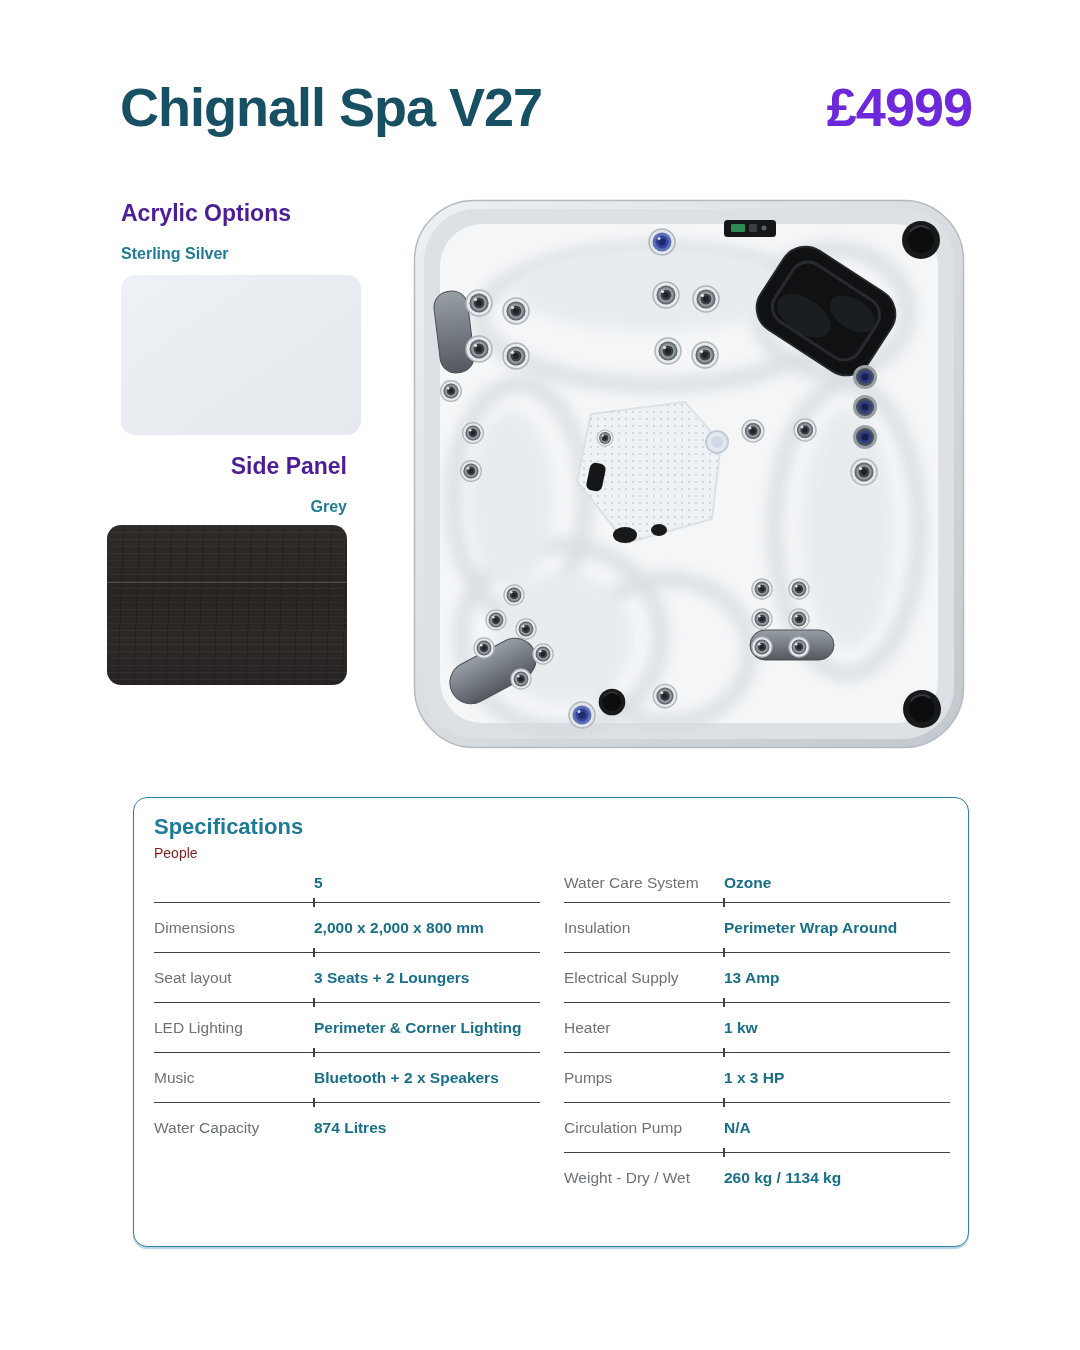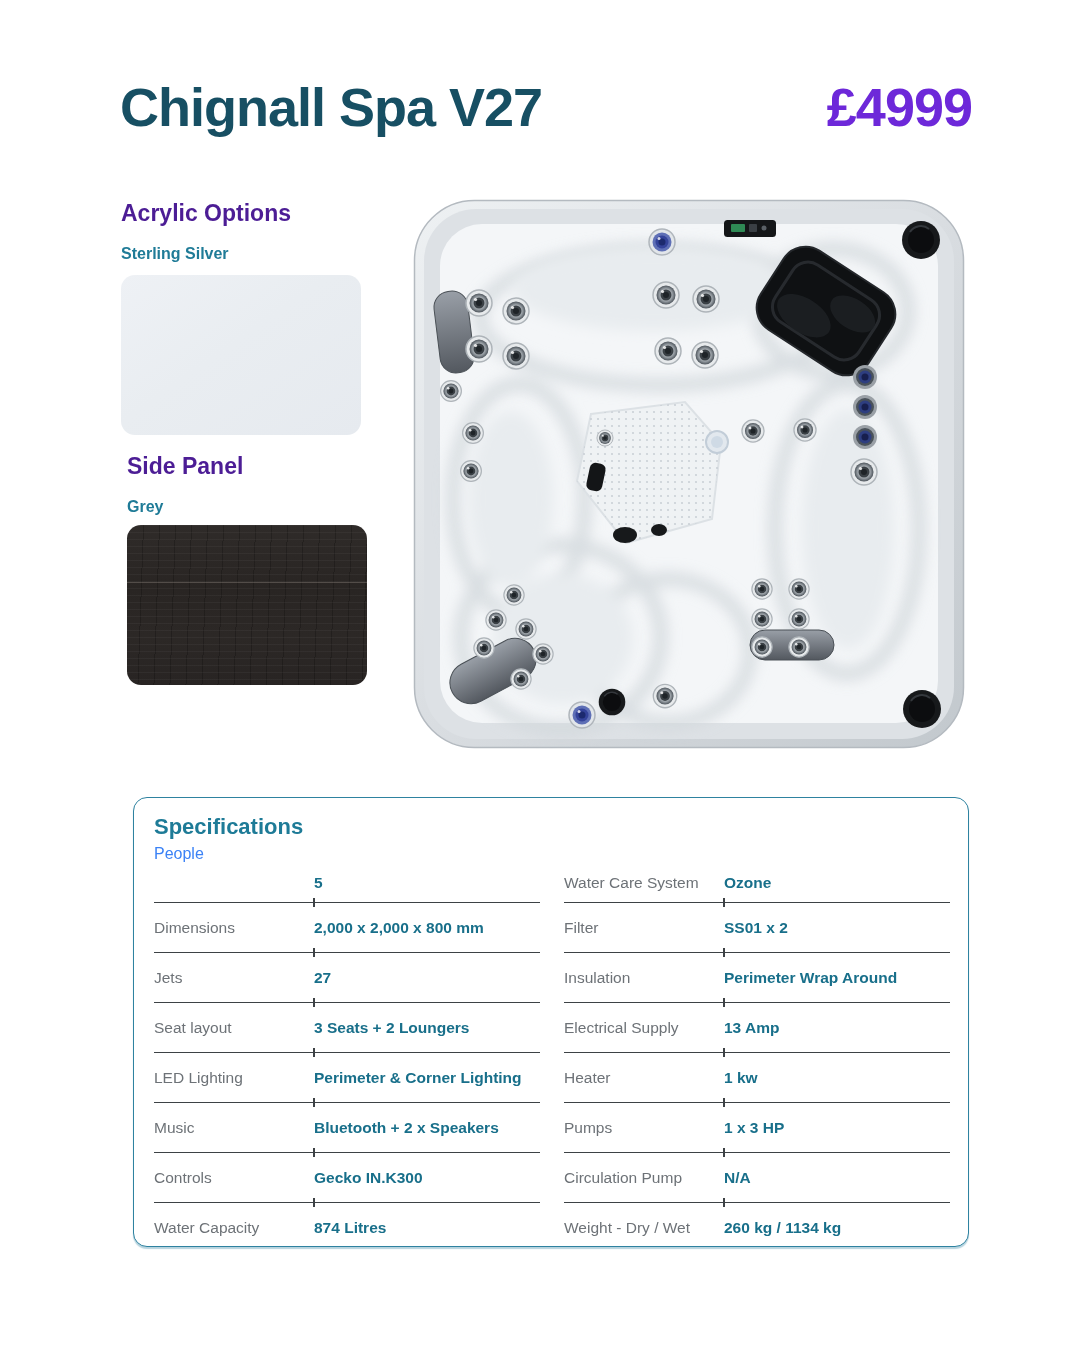--- a/index.html
+++ b/index.html
@@ -9,41 +9,41 @@
   
   .page-title{position:absolute;left:120px;top:76px;margin:0;
               font-size:54px;font-weight:800;letter-spacing:-1px;color:#174f63;}
   .price{position:absolute;top:76px;right:108px;
          font-size:54px;font-weight:800;letter-spacing:-1px;color:#6d28d9;}
 
   
   .sec-heading{margin:0;font-size:23px;font-weight:600;color:#4c1d95;line-height:26px;}
   .sec-sub{margin-top:19px;font-size:16px;font-weight:700;color:#1f7b97;line-height:18px;}
   .acrylic{position:absolute;left:121px;top:200px;}
-  .sidepanel{position:absolute;left:127px;top:453px;}
+  .sidepanel{position:absolute;left:107px;top:453px;text-align:right;}
   .swatch{width:240px;height:160px;border-radius:14px;}
   .swatch-silver{margin-top:12px;
      background:linear-gradient(145deg,#eef1f5 0%,#e9edf1 45%,#e6eaef 100%);}
   .swatch-grey{margin-top:9px;position:relative;overflow:hidden;
      background:
        repeating-linear-gradient(180deg, rgba(255,255,255,0.04) 0 1px, rgba(0,0,0,0) 1px 7px),
        repeating-linear-gradient(92deg, rgba(0,0,0,0.22) 0 1px, rgba(0,0,0,0) 1px 16px),
        linear-gradient(180deg,#2f2b29 0%,#292523 40%,#2c2826 70%,#282423 100%);}
   .swatch-grey .seam{position:absolute;left:0;right:0;top:57px;height:1px;
      background:rgba(190,180,170,0.28);}
 
   
   .tub{position:absolute;left:413px;top:199px;width:552px;height:550px;margin:0;}
 
   
   .specs-card{position:absolute;left:133px;top:797px;width:836px;height:450px;
      box-sizing:border-box;border:1.6px solid #2e82a0;border-radius:14px;
      box-shadow:0 2px 1px rgba(46,130,160,0.35);background:#fff;}
   .specs-heading{margin:16px 0 0 20px;font-size:22px;font-weight:600;color:#1e7b97;line-height:26px;}
-  .first-label{margin:5px 0 0 20px;height:19px;font-size:16px;color:#3b82f6;}
+  .first-label{margin:5px 0 0 20px;height:19px;font-size:14px;color:#7f1d1d;}
   .spec-cols{display:flex;gap:24px;margin:0 18px 0 20px;}
   .spec-col{flex:1;min-width:0;}
   .spec-row{position:relative;display:flex;align-items:center;height:49px;
             border-bottom:1.6px solid #3d4245;}
   .spec-row.first{height:38px;}
   .spec-row.last{border-bottom:none;}
   .spec-row:not(.last)::after{content:"";position:absolute;left:159px;bottom:-5px;
             width:1.6px;height:9px;background:#3d4245;}
   .spec-label{flex:none;width:160px;font-size:15.5px;color:#6d7277;}
   .spec-value{font-size:15.5px;font-weight:700;color:#186f8a;white-space:nowrap;}
@@ -229,55 +229,43 @@
       <div class="spec-col">
         <div class="spec-row first">
           <span class="spec-label"></span>
           <span class="spec-value">5</span>
         </div>
         <div class="spec-row">
           <span class="spec-label">Dimensions</span>
           <span class="spec-value">2,000 x 2,000 x 800 mm</span>
         </div>
         <div class="spec-row">
-          <span class="spec-label">Jets</span>
-          <span class="spec-value">27</span>
-        </div>
-        <div class="spec-row">
           <span class="spec-label">Seat layout</span>
           <span class="spec-value">3 Seats + 2 Loungers</span>
         </div>
         <div class="spec-row">
           <span class="spec-label">LED Lighting</span>
           <span class="spec-value">Perimeter &amp; Corner Lighting</span>
         </div>
         <div class="spec-row">
           <span class="spec-label">Music</span>
           <span class="spec-value">Bluetooth + 2 x Speakers</span>
-        </div>
-        <div class="spec-row">
-          <span class="spec-label">Controls</span>
-          <span class="spec-value">Gecko IN.K300</span>
         </div>
         <div class="spec-row last">
           <span class="spec-label">Water Capacity</span>
           <span class="spec-value">874 Litres</span>
         </div>
       </div>
 
       <div class="spec-col">
         <div class="spec-row first">
           <span class="spec-label">Water Care System</span>
           <span class="spec-value">Ozone</span>
         </div>
         <div class="spec-row">
-          <span class="spec-label">Filter</span>
-          <span class="spec-value">SS01 x 2</span>
-        </div>
-        <div class="spec-row">
           <span class="spec-label">Insulation</span>
           <span class="spec-value">Perimeter Wrap Around</span>
         </div>
         <div class="spec-row">
           <span class="spec-label">Electrical Supply</span>
           <span class="spec-value">13 Amp</span>
         </div>
         <div class="spec-row">
           <span class="spec-label">Heater</span>
           <span class="spec-value">1 kw</span>

